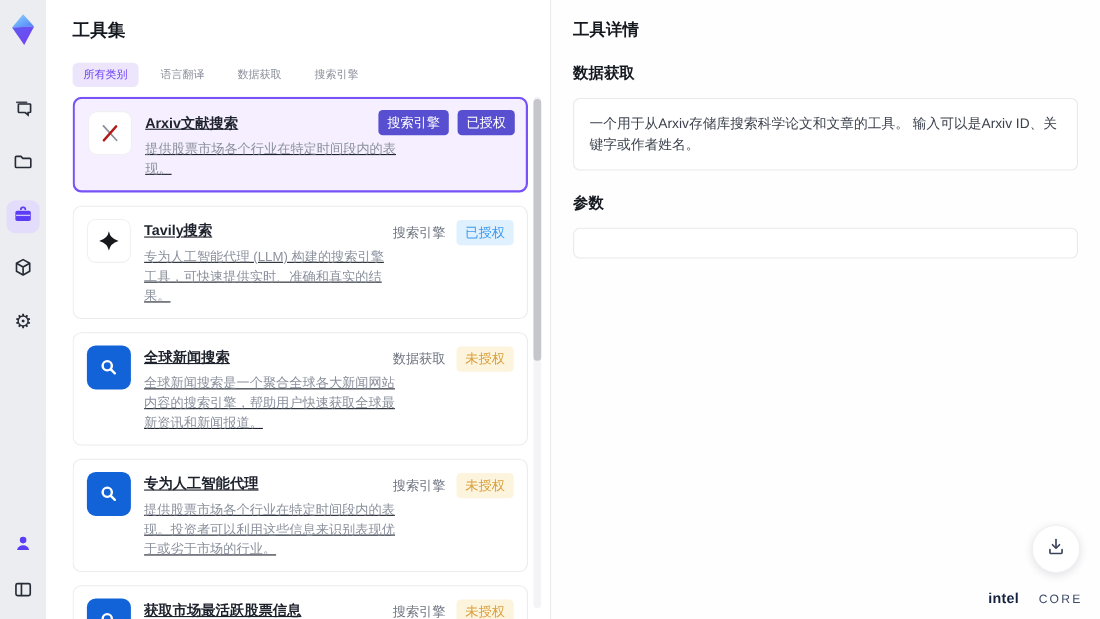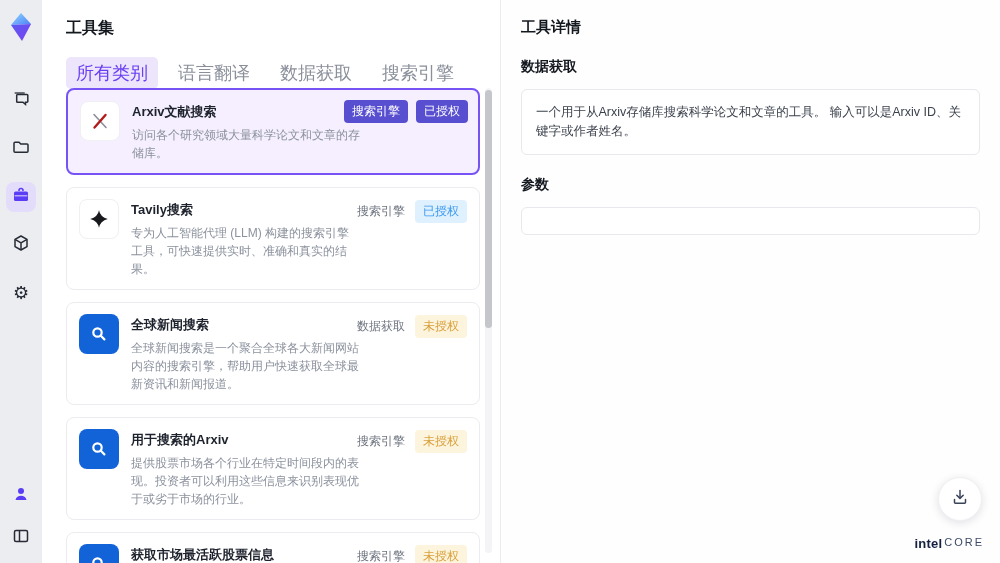--- a/index.html
+++ b/index.html
@@ -15,31 +15,31 @@
     justify-content:center; cursor:pointer; }
   .rail-btn.active { background:#e4dcfb; }
   .rail-bottom { position:absolute; bottom:10px; left:0; width:42px;
     display:flex; flex-direction:column; gap:12px; align-items:center; }
   .gear-glyph { font-family:"DejaVu Sans",sans-serif; font-size:18px; color:#262b36; line-height:1; }
 
   
   .list-panel { position:absolute; left:42px; top:0; width:458px; height:395px; background:#fff; }
   .page-title { position:absolute; left:24px; top:18px; font-size:16px; font-weight:bold; color:#14181f; }
   .tabs { position:absolute; left:24px; top:57px; display:flex; gap:10px; align-items:center; }
-  .tab { font-size:18px; color:#8a8f9a; padding:4px 10px; border-radius:5px; cursor:pointer; white-space:nowrap; }
+  .tab { font-size:10px; color:#8a8f9a; padding:4px 10px; border-radius:5px; cursor:pointer; white-space:nowrap; }
   .tab.active { background:#ece5fb; color:#6a3ff3; }
 
   .tool-list { position:absolute; left:24px; top:88px; width:414px; height:475px; overflow:hidden; }
   .tool-card { position:relative; background:#fff; border:1px solid #ececf0; border-radius:8px;
     padding:11px 12px; margin-bottom:12px; display:flex; gap:12px; cursor:pointer; }
   .tool-card.selected { background:#f5efff; border:2px solid #7753f6; }
   .t-icon { flex:0 0 40px; width:40px; height:40px; border-radius:8px; background:#fff;
     border:1px solid #f0f0f2; display:flex; align-items:center; justify-content:center; overflow:hidden; }
   .t-icon.blue { background:#1263d8; border:none; }
-  .t-body { width:228px; }
+  .t-body { width:228px;text-decoration:underline; }
   .t-title { font-size:13px; font-weight:bold; color:#1d222c; margin-bottom:5px; margin-top:2px; }
   .t-desc { font-size:12px; color:#8b919d; line-height:1.5; }
   .t-tags { position:absolute; right:12px; top:12px; display:flex; gap:10px; align-items:center; }
   .tool-card.selected .t-tags { right:10px; top:10px; gap:8px; }
   .tag-cat { font-size:12px; color:#6f7580; white-space:nowrap; }
   .badge { font-size:12px; padding:3px 8px; border-radius:4px; white-space:nowrap; }
   .badge.purple { background:#584fd0; color:#fff; }
   .badge.blue { background:#dff0fe; color:#3d9af0; }
   .badge.yellow { background:#fdf4dd; color:#d9a03c; }
 
@@ -57,22 +57,22 @@
     padding:13px 14px; font-size:12.5px; color:#3c424d; line-height:1.5; }
   .param-name { font-size:13px; font-weight:bold; color:#1d222c; display:inline; }
   .param-type { font-size:12px; color:#8b919d; margin-left:6px; display:inline; }
   .param-req { font-size:12px; color:#e25563; margin-left:6px; display:inline; }
   .param-desc { margin-top:9px; font-size:12.5px; color:#3c424d; }
 
   
   .fab { position:absolute; right:18px; bottom:42px; width:44px; height:44px; border-radius:50%;
     background:#fff; box-shadow:0 2px 8px rgba(40,50,80,.14); display:flex; align-items:center;
     justify-content:center; cursor:pointer; border:1px solid #f0f0f3; }
-  .brand { position:absolute; right:16px; bottom:12px; display:flex; align-items:flex-start;
-    gap:2px; color:#13203f; }
+  .brand { position:absolute; right:16px; bottom:12px; display:flex; align-items:flex-end;
+    gap:18px; color:#13203f; }
   .brand-intel { font-size:13px; font-weight:bold; letter-spacing:.2px; }
   .brand-core { font-size:11px; font-weight:400; letter-spacing:2px; color:#3c4a66; }
 </style>
 </head>
 <body>
 
 <div class="rail">
   <div class="rail-logo">
     <svg width="28" height="30" viewBox="0 0 28 30">
       <defs>
@@ -162,21 +162,21 @@
 
     <div class="tool-card selected">
       <div class="t-icon">
         <svg width="22" height="22" viewBox="0 0 22 22" fill="none" stroke-linecap="round">
           <path d="M5 4.5l12 13" stroke="#8a8f99" stroke-width="1.6"></path>
           <path d="M16.5 5L5.5 17.5" stroke="#b31b1b" stroke-width="2.4"></path>
         </svg>
       </div>
       <div class="t-body">
         <div class="t-title">Arxiv文献搜索</div>
-        <div class="t-desc">访问各个研究领域大量科学论文和文章的存储库。</div>
+        <div class="t-desc">提供股票市场各个行业在特定时间段内的表现。</div>
       </div>
       <div class="t-tags">
         <span class="badge purple">搜索引擎</span>
         <span class="badge purple">已授权</span>
       </div>
     </div>
 
     <div class="tool-card">
       <div class="t-icon">
         <svg width="22" height="22" viewBox="0 0 20 20">
@@ -211,21 +211,21 @@
     </div>
 
     <div class="tool-card">
       <div class="t-icon blue">
         <svg width="22" height="22" viewBox="0 0 22 22" fill="none" stroke="#fff" stroke-width="2.2" stroke-linecap="round">
           <circle cx="9.5" cy="9.5" r="4.2"></circle>
             <path d="M12.8 12.8l3.6 3.6"></path>
         </svg>
       </div>
       <div class="t-body">
-        <div class="t-title">用于搜索的Arxiv</div>
+        <div class="t-title">专为人工智能代理</div>
         <div class="t-desc">提供股票市场各个行业在特定时间段内的表现。投资者可以利用这些信息来识别表现优于或劣于市场的行业。</div>
       </div>
       <div class="t-tags">
         <span class="tag-cat">搜索引擎</span>
         <span class="badge yellow">未授权</span>
       </div>
     </div>
 
     <div class="tool-card">
       <div class="t-icon blue">

